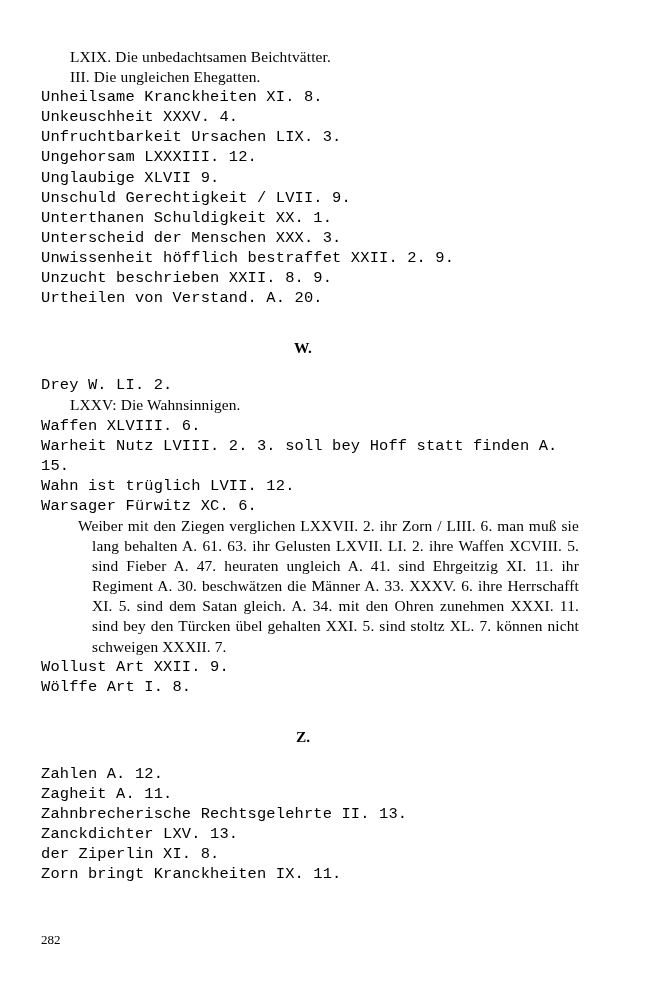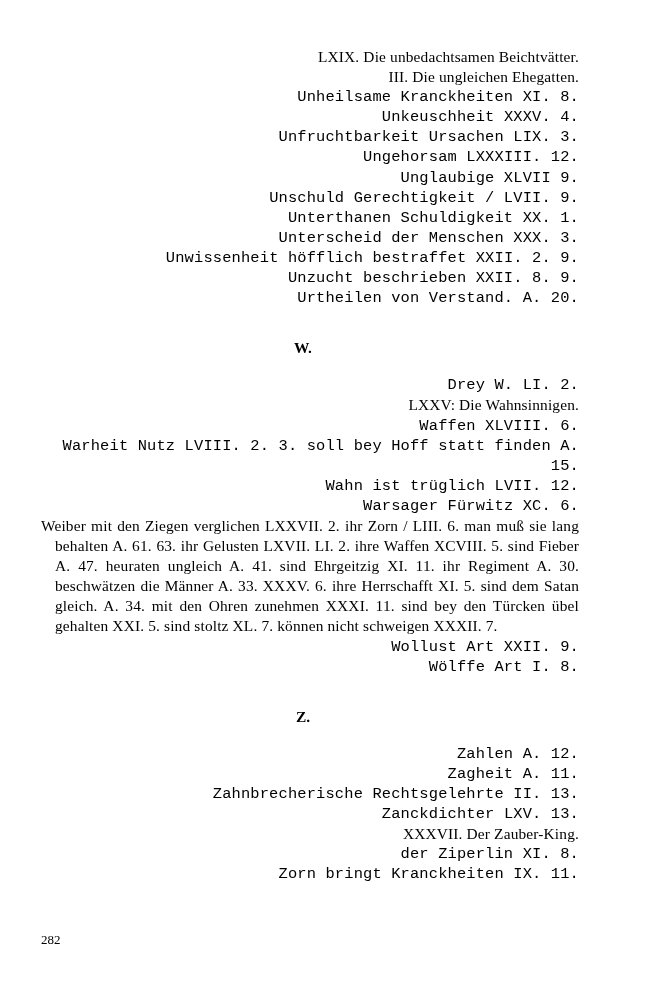--- a/index.html
+++ b/index.html
@@ -25,40 +25,41 @@
   }
   .content {
     position: absolute;
     left: 41px;
     top: 47px;
     width: 538px;
   }
   .entry {
     font-size: 15.4px;
     line-height: 20.1px;
-    text-align: right;
+    text-align: left;
     white-space: pre-wrap;
     margin: 0;
     letter-spacing: 0.01em;
   }
   
   .entry.flush {
     padding-left: 0;
     font-family: Liberation Mono, monospace;
   }
   
   .entry.indent {
     padding-left: 29px;
   }
   
   .entry.para {
     text-align: justify;
     text-justify: inter-word;
     padding-left: 14px;
     text-indent: -14px;
+    margin-left: 37px;
   }
   .entry.para:last-child {
     text-align: justify;
   }
   .section-head {
     font-size: 15.4px;
     line-height: 20.1px;
     font-weight: bold;
     text-align: center;
     width: 524px;
@@ -111,18 +112,17 @@
       <div class="entry para">Weiber mit den Ziegen verglichen LXXVII. 2. ihr Zorn / LIII. 6. man muß sie lang behalten A. 61. 63. ihr Gelusten LXVII. LI. 2. ihre Waffen XCVIII. 5. sind Fieber A. 47. heuraten ungleich A. 41. sind Ehrgeitzig XI. 11. ihr Regiment A. 30. beschwätzen die Männer A. 33. XXXV. 6. ihre Herrschafft XI. 5. sind dem Satan gleich. A. 34. mit den Ohren zunehmen XXXI. 11. sind bey den Türcken übel gehalten XXI. 5. sind stoltz XL. 7. können nicht schweigen XXXII. 7.</div>
       <div class="entry flush">Wollust Art XXII. 9.</div>
       <div class="entry flush">Wölffe Art I. 8.</div>
       <div class="gap-before-head"></div>
       <div class="section-head">Z.</div>
       <div class="gap-after-head"></div>
       <div class="entry flush">Zahlen A. 12.</div>
       <div class="entry flush">Zagheit A. 11.</div>
       <div class="entry flush">Zahnbrecherische Rechtsgelehrte II. 13.</div>
       <div class="entry flush">Zanckdichter LXV. 13.</div>
-      <div class="entry indent">XXXVII. Der Zauber-King.</div>
       <div class="entry flush">der Ziperlin XI. 8.</div>
       <div class="entry flush">Zorn bringt Kranckheiten IX. 11.</div>
     </div>
   <div class="page-number">282</div>
 </div>
 
 </body></html>

